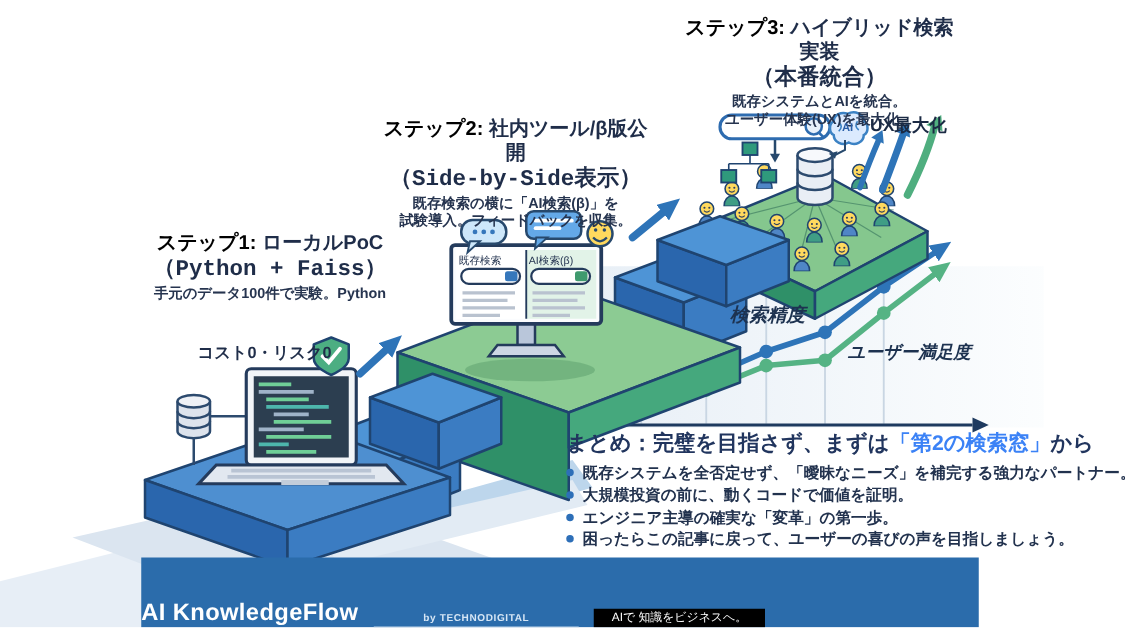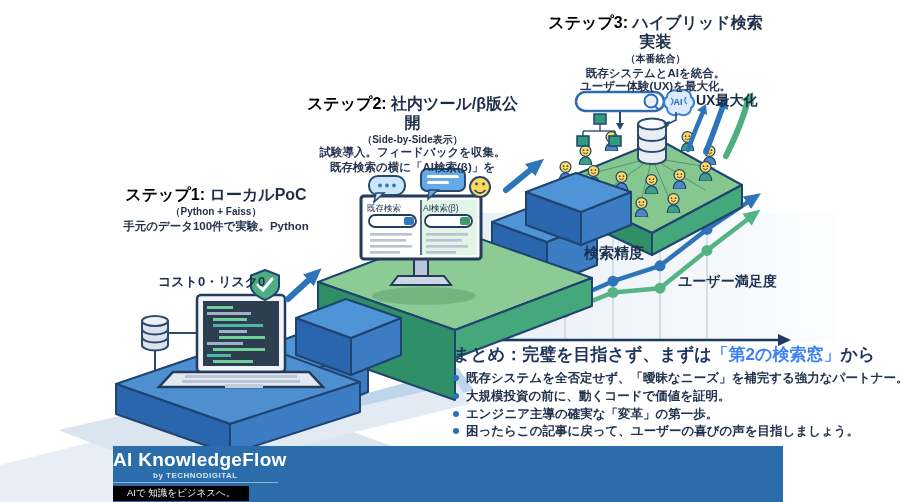--- a/index.html
+++ b/index.html
@@ -3,38 +3,38 @@
 <meta charset="utf-8">
 <style>
   html,body{margin:0;padding:0;background:#fff;}
   #stage{position:relative;width:900px;height:502px;overflow:hidden;background:#ffffff;
          font-family:"Liberation Sans","DejaVu Sans",sans-serif;}
   #ill{position:absolute;left:0;top:0;}
   .txt{position:absolute;line-height:1.18;}
   .step{text-align:center;font-weight:bold;color:#1f2d49;}
   .step .lbl{color:#000000;}
   .step .t1{font-size:16px;}
-  .step .t2{font-size:10px;margin-top:1px;}
+  .step .t2{font-size:18px;margin-top:1px;font-family:Liberation Mono, monospace;}
   .step .d{font-size:11.5px;color:#26344f;margin-top:2px;}
   .badge{font-size:13px;font-weight:bold;color:#1f2d49;}
   .panel-lbl{font-size:8.5px;font-weight:normal;color:#22324e;text-align:left;}
   .ux{font-size:14px;font-weight:bold;color:#1b2a44;}
   .ai-lbl{font-size:9px;font-weight:bold;color:#2a5fa8;text-align:center;}
-  .chart-lbl{font-weight:bold;color:#1d3250;}
+  .chart-lbl{font-weight:bold;color:#1d3250;font-style:italic;}
   .summary{width:400px;}
   .summary .head{font-size:17px;font-weight:bold;color:#21355e;white-space:nowrap;}
   .summary .head .hl{color:#3b82f6;}
   .summary ul{list-style:none;margin:6px 0 0 0;padding:0;}
   .summary li{font-size:12.5px;font-weight:bold;color:#22324e;margin-bottom:3px;
               padding-left:13px;position:relative;white-space:nowrap;}
   .summary li::before{content:"";position:absolute;left:0;top:4px;width:6px;height:6px;
               border-radius:50%;background:#2d6fb8;}
   .footer{position:absolute;left:113px;top:446px;width:670px;height:56px;background:#2b6cab;
-          display:flex;flex-direction:column;align-items:flex-start;justify-content:flex-start;
-          color:#fff;}
+          display:flex;flex-direction:row;align-items:flex-end;justify-content:flex-start;
+          color:#fff;gap:12px;}
   .footer .brand{font-size:19px;font-weight:bold;margin-top:3px;letter-spacing:.3px;}
   .footer .byline{font-size:8px;color:#d6e6f5;font-weight:bold;letter-spacing:.5px;
           border-bottom:1px solid #8fb3d6;padding:0 40px 2px 40px;}
   .footer .tagbox{margin-top:3px;background:#000000;padding:1px 14px;font-size:9.5px;}
 </style>
 </head>
 <body>
 
 <div id="stage">
 
@@ -290,22 +290,22 @@
 <div class="txt step" style="left:105px;top:186px;width:222px;">
   <div class="t1"><span class="lbl">ステップ1:</span><span> ローカルPoC</span></div>
   <div class="t2">（Python + Faiss）</div>
   <div class="d">手元のデータ100件で実験。Python</div>
 </div>
 <div class="txt badge" style="left:158px;top:274px;">コスト0・リスク0</div>
 
 <div class="txt step" style="left:305px;top:95px;width:215px;">
   <div class="t1"><span class="lbl">ステップ2:</span><span> 社内ツール/β版公開</span></div>
   <div class="t2">（Side-by-Side表示）</div>
+  <div class="d">既存検索の横に「AI検索(β)」を</div>
   <div class="d" style="margin-top:0;">試験導入。フィードバックを収集。</div>
-  <div class="d">既存検索の横に「AI検索(β)」を</div>
 </div>
 <div class="txt panel-lbl" style="left:367px;top:203px;width:52px;">既存検索</div>
 <div class="txt panel-lbl" style="left:423px;top:203px;width:52px;">AI検索(β)</div>
 
 <div class="txt step" style="left:543px;top:14px;width:225px;">
   <div class="t1"><span class="lbl">ステップ3:</span><span> ハイブリッド検索実装</span></div>
   <div class="t2">（本番統合）</div>
   <div class="d">既存システムとAIを統合。</div>
   <div class="d" style="margin-top:0;">ユーザー体験(UX)を最大化。</div>
 </div>

